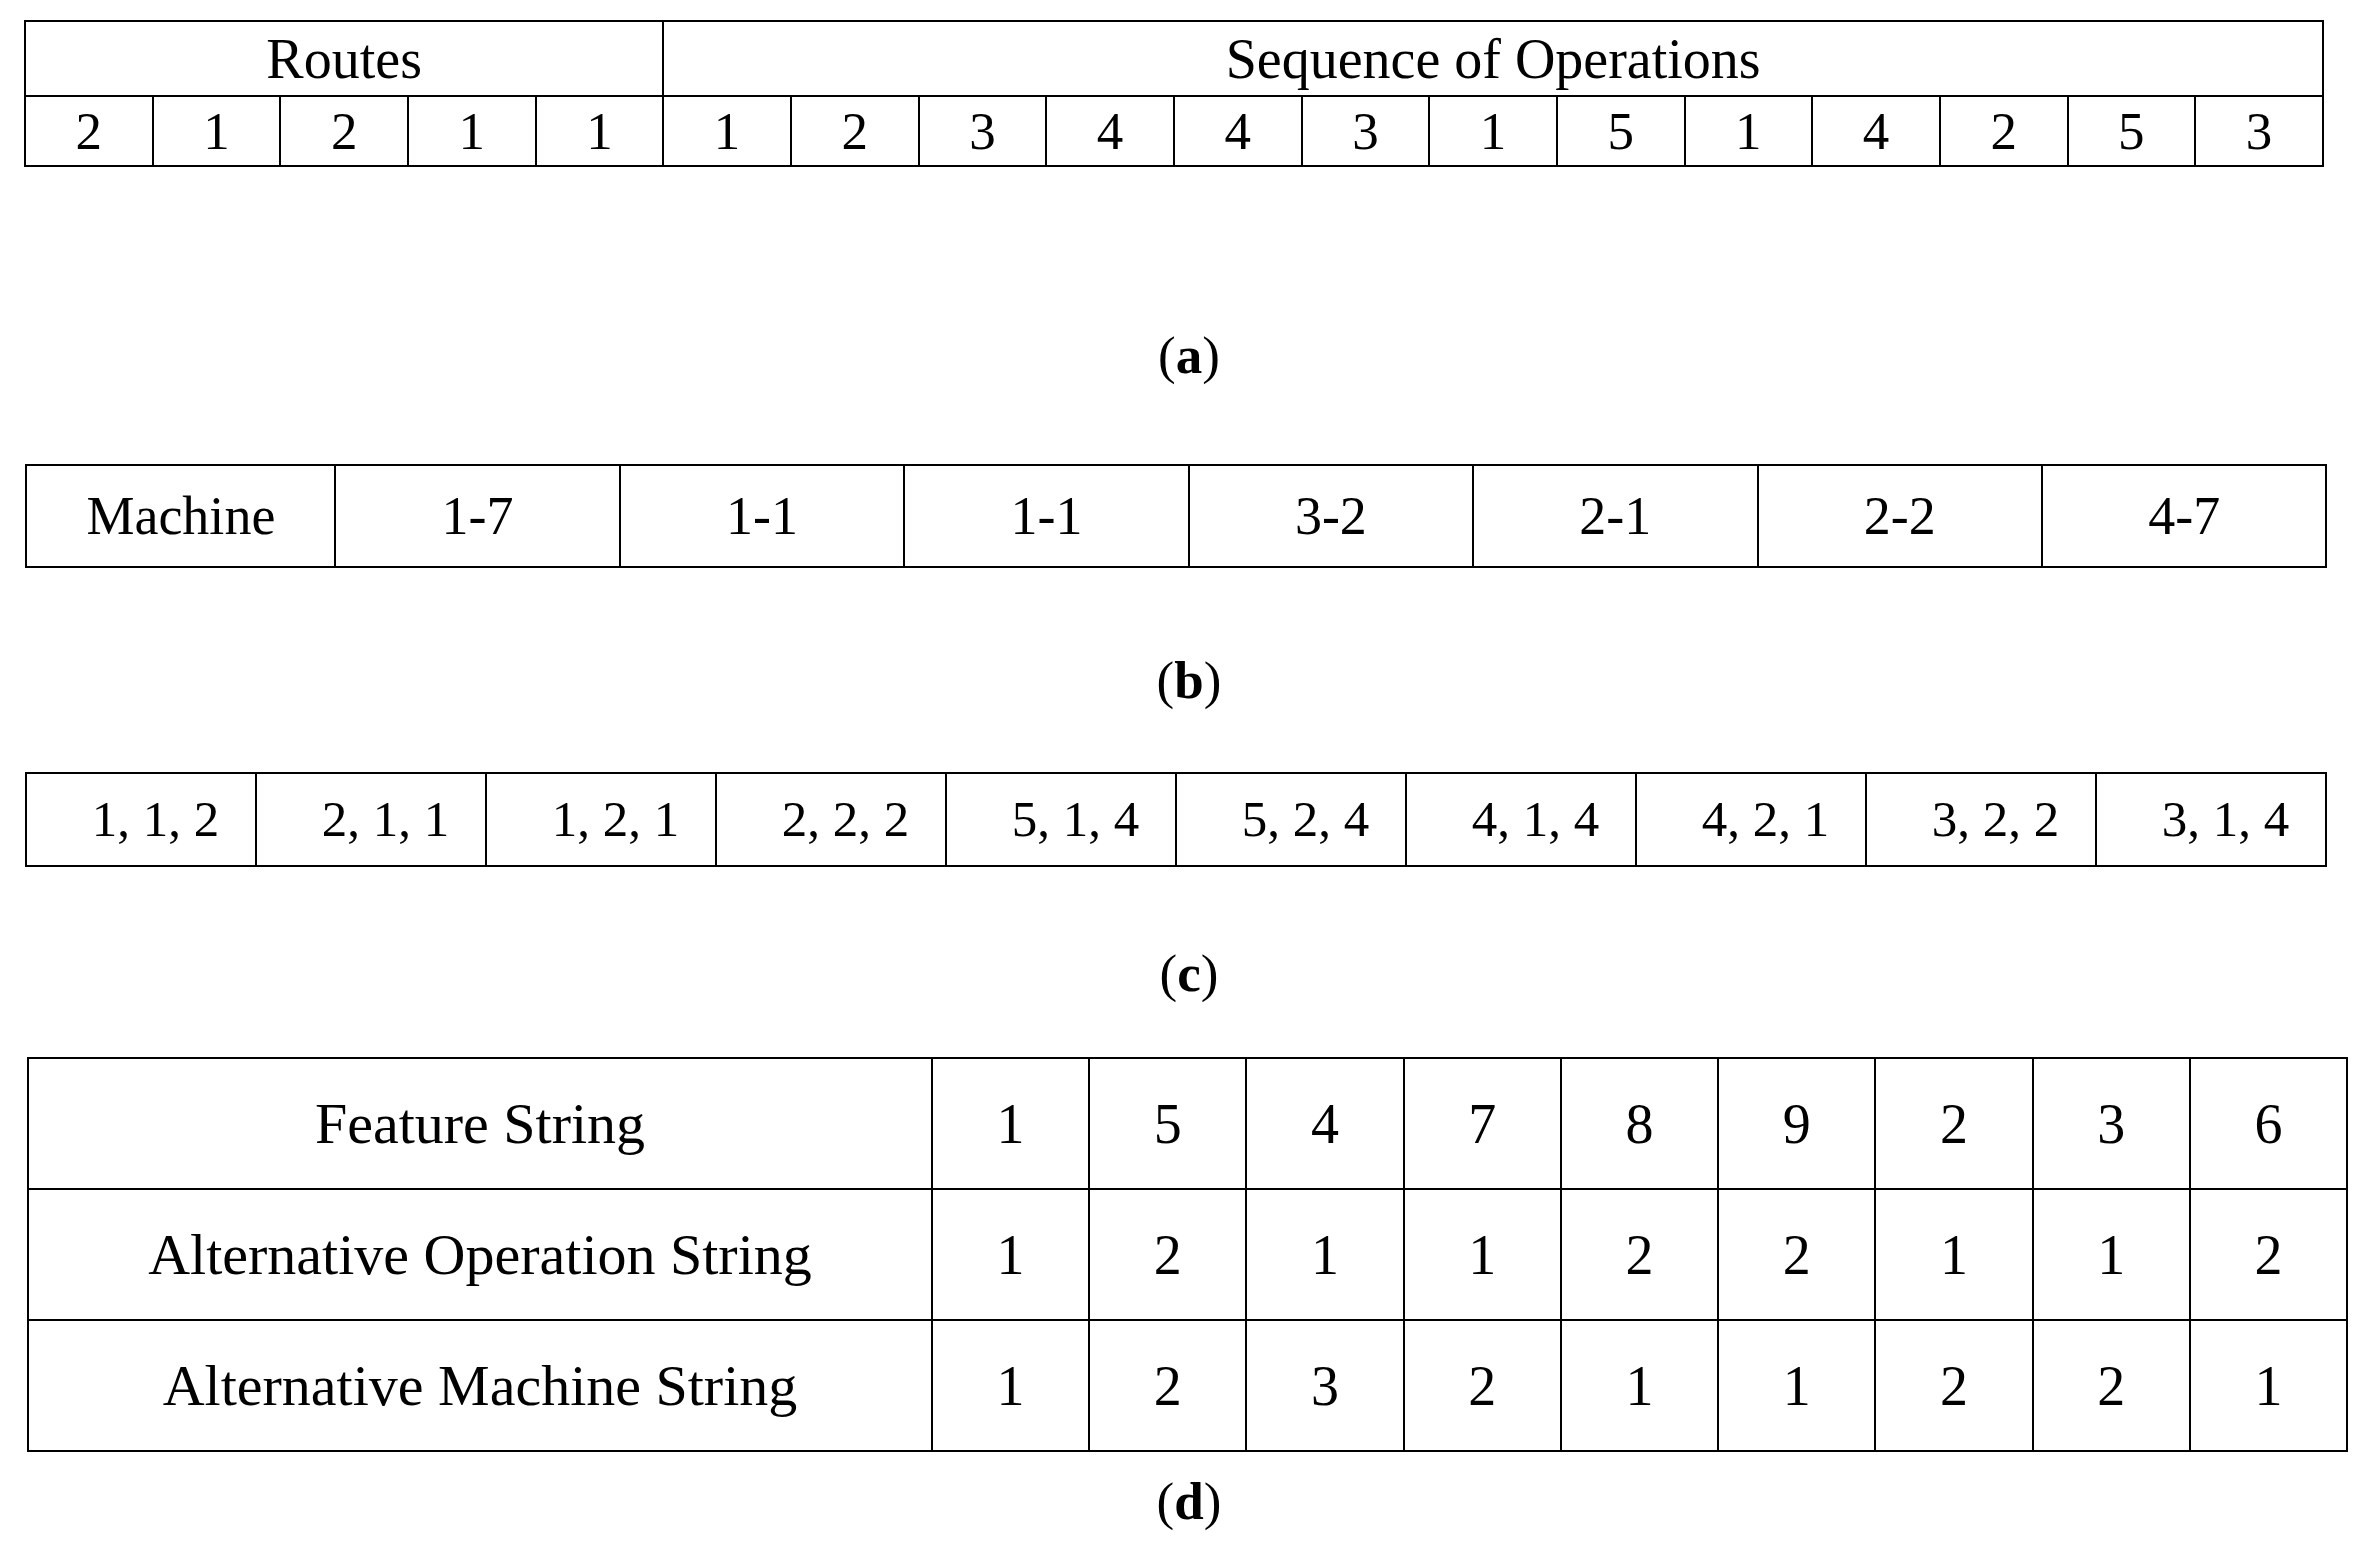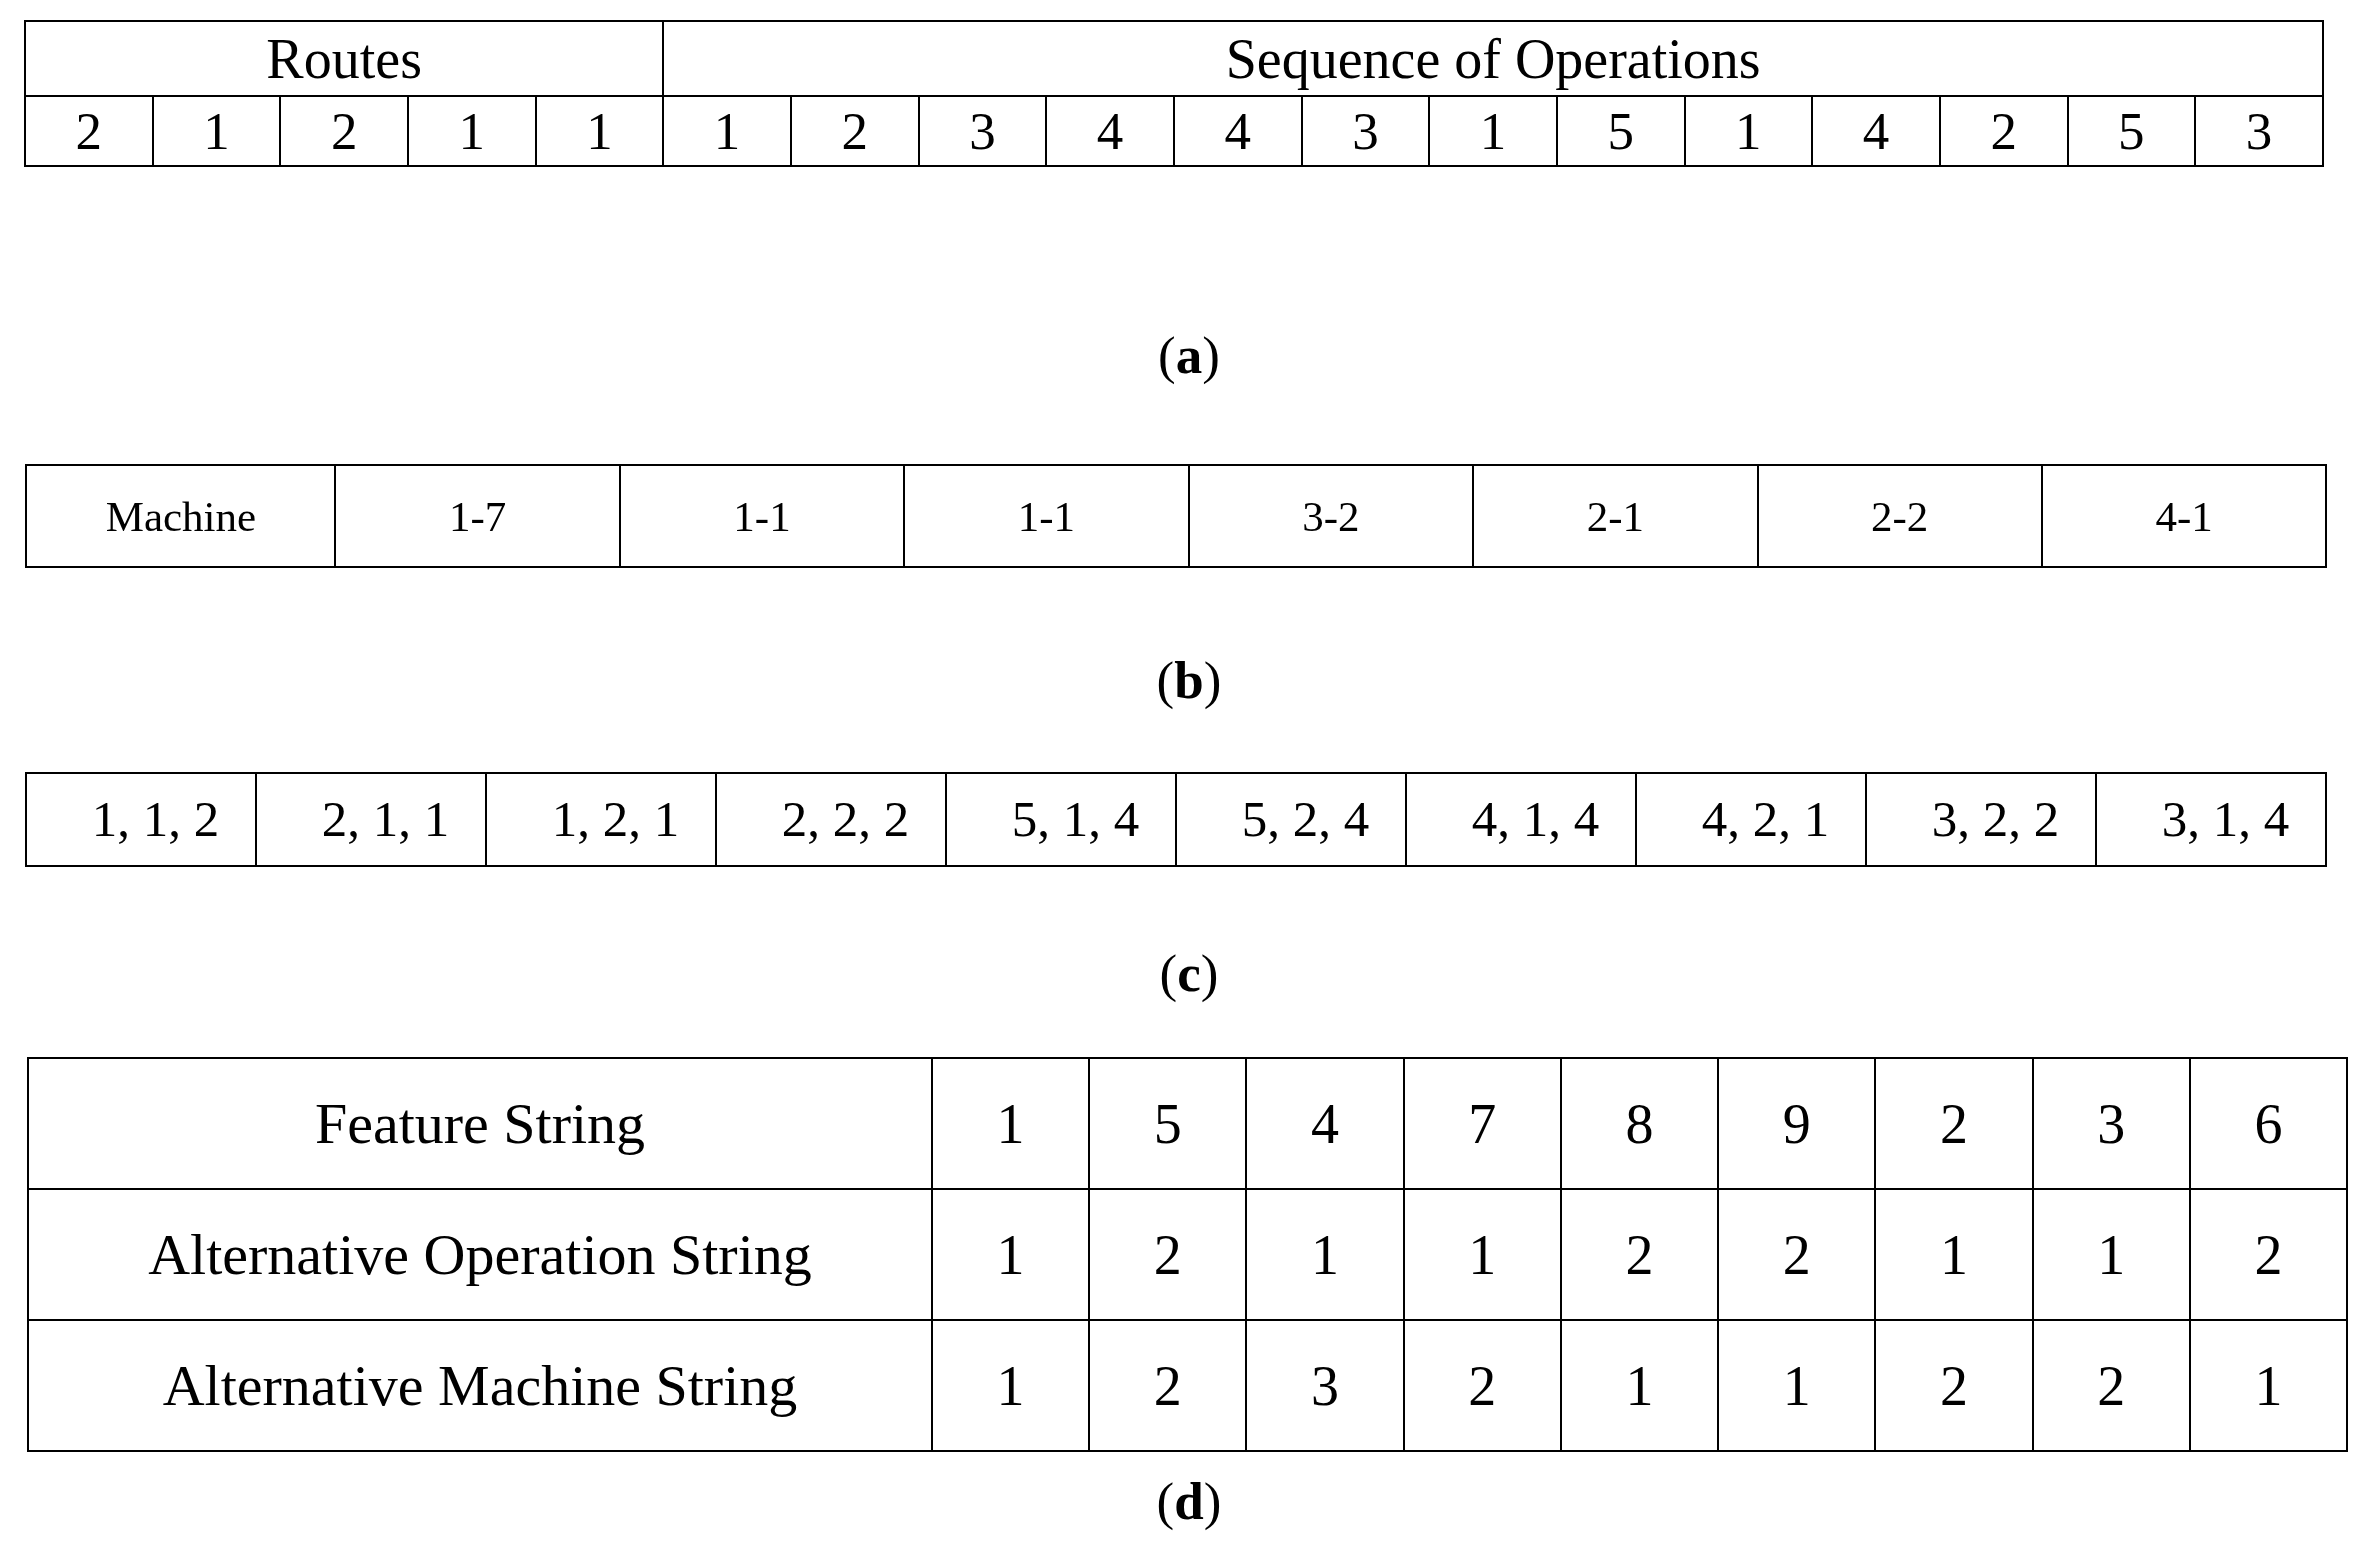--- a/index.html
+++ b/index.html
@@ -40,21 +40,21 @@
   
   #panel-a { left: 24px; top: 20.3px; }
   #table-a { width: 2300px; }
   #table-a td { height: 66px; margin-left: 14px; }
   #table-a tr.header-row td { height: 73px; font-size: 56px; }
   #table-a tr.values-row td { height: 68px; }
 
   
   #panel-b { left: 25.4px; top: 464px; }
   #table-b { width: 2302px; }
-  #table-b td { height: 100px; font-size: 43px; }
+  #table-b td { height: 100px; font-size: 54px; }
 
   
   #panel-c { left: 25.4px; top: 772px; }
   #table-c { width: 2302px; }
   #table-c td { height: 91px; font-size: 51px; padding-left: 28px; }
 
   
   #panel-d { left: 27px; top: 1057px; }
   #table-d { width: 2321px; }
   #table-d td { height: 129px; font-size: 56px; }
@@ -117,21 +117,21 @@
   <table class="grid" id="table-b">
     <tbody>
       <tr>
         <td style="width:307px">Machine</td>
         <td>1-7</td>
         <td>1-1</td>
         <td>1-1</td>
         <td>3-2</td>
         <td>2-1</td>
         <td>2-2</td>
-        <td>4-1</td>
+        <td>4-7</td>
       </tr>
     </tbody>
   </table>
 </div>
 
 <div class="caption" id="caption-b"><span>(</span><b>b</b><span>)</span></div>
 
 <div class="panel" id="panel-c">
   <table class="grid" id="table-c">
     <tbody>

